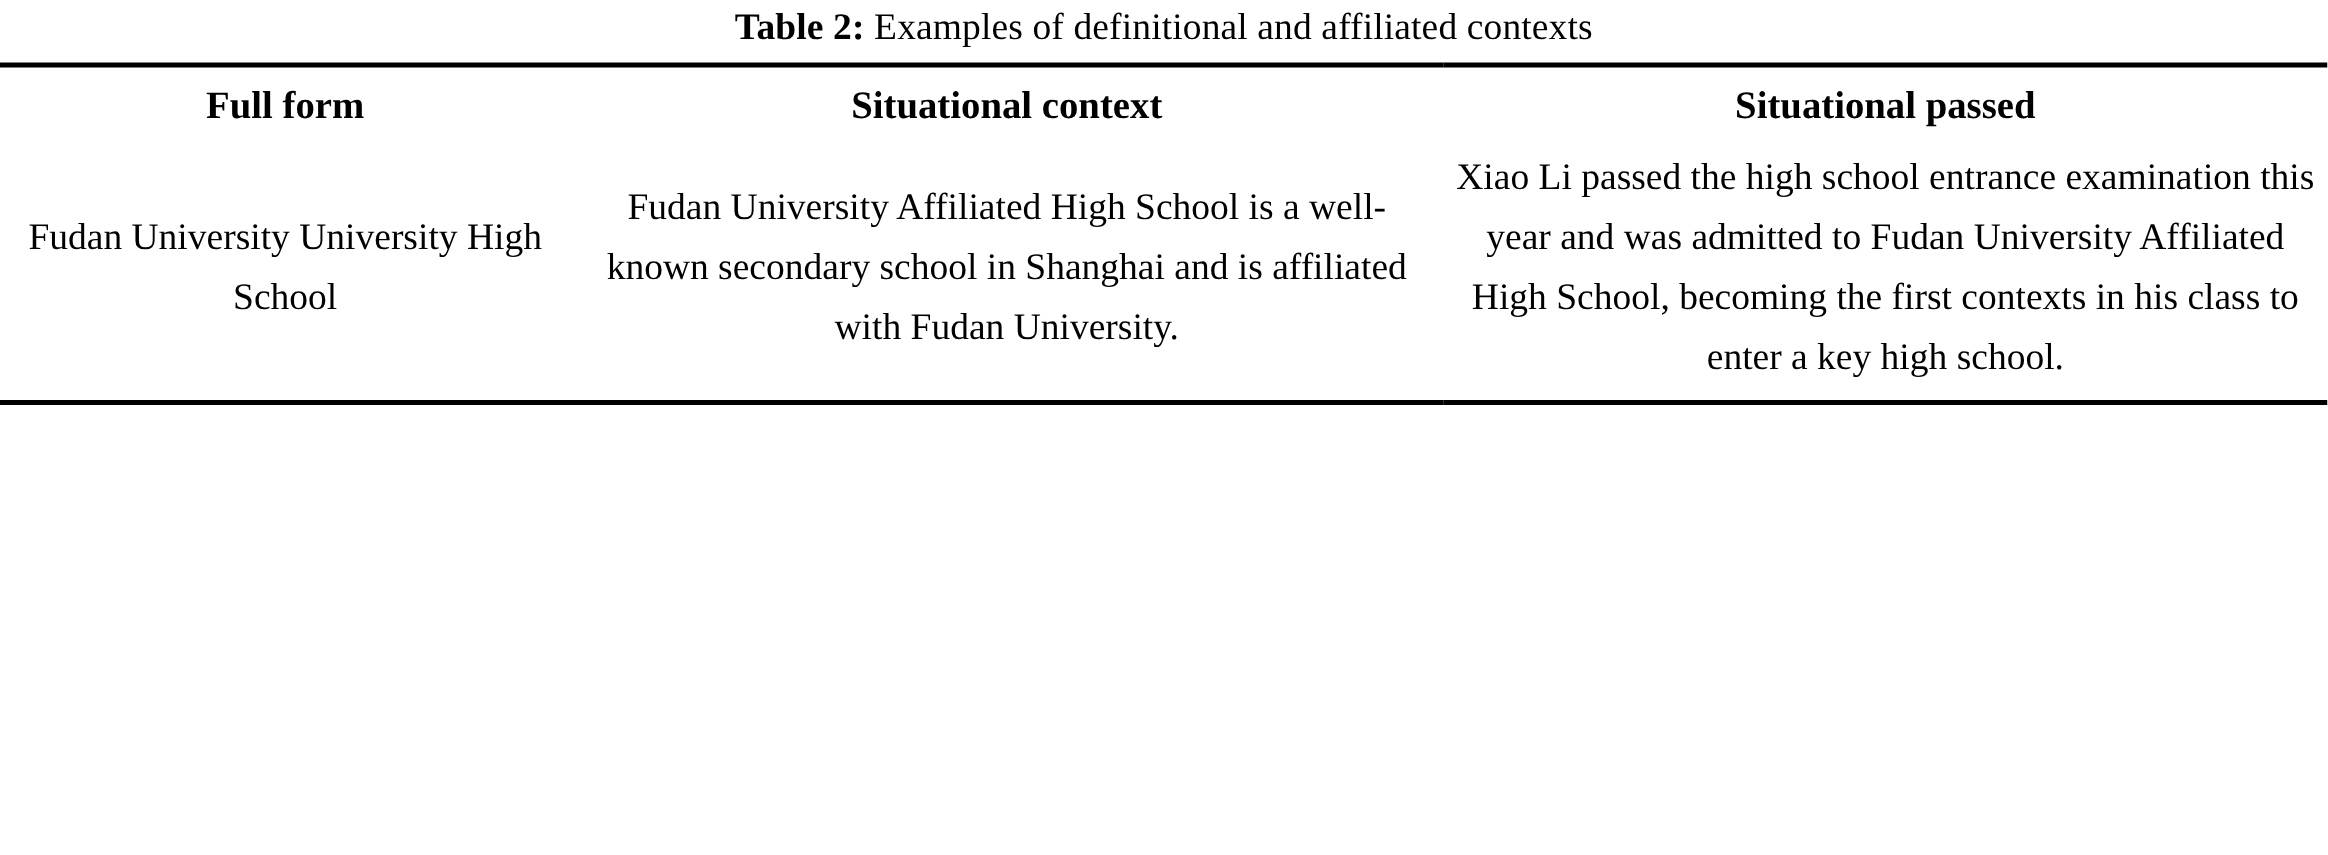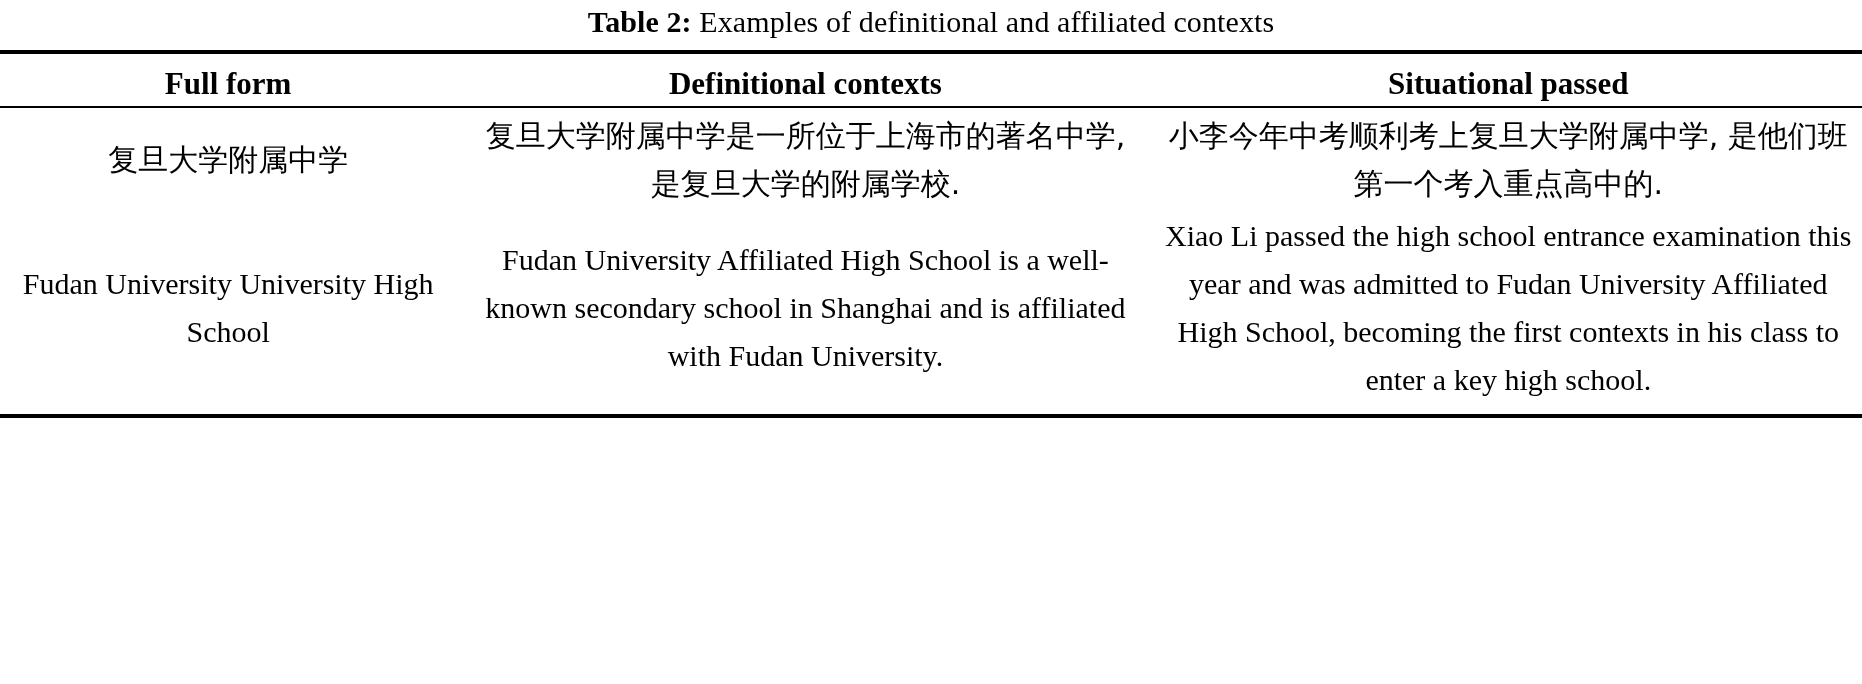--- a/index.html
+++ b/index.html
@@ -33,21 +33,21 @@
   }
   table.tbl {
     width: 1862px;
     border-collapse: collapse;
     table-layout: fixed;
   }
   table.tbl thead th {
     font-weight: bold;
     font-size: 31px;
     text-align: center;
-    padding: 12px 0 4px 0;
+    padding: 12px 0 14px 0;
     vertical-align: middle;
   }
   .rule-top {
     border-top: 4px solid #000;
   }
   .rule-mid {
     border-top: 2px solid #000;
   }
   .rule-bottom {
     border-bottom: 4px solid #000;
@@ -84,30 +84,25 @@
 
   <table class="tbl">
     <colgroup>
       <col class="c1">
       <col class="c2">
       <col class="c3">
     </colgroup>
     <thead>
       <tr class="rule-top">
         <th class="rule-top">Full form</th>
-        <th class="rule-top">Definitional contexts</th>
+        <th class="rule-top">Situational context</th>
         <th class="rule-top">Situational passed</th>
       </tr>
     </thead>
     <tbody>
-      <tr class="row-cjk">
-        <td class="rule-mid col-full cjk">复旦大学附属中学</td>
-        <td class="rule-mid col-def cjk">复旦大学附属中学是一所位于上海市的著名中学, 是复旦大学的附属学校.</td>
-        <td class="rule-mid col-sit cjk">小李今年中考顺利考上复旦大学附属中学, 是他们班第一个考入重点高中的.</td>
-      </tr>
       <tr class="row-latin rule-bottom">
         <td class="col-full rule-bottom">Fudan University University High School</td>
         <td class="col-def rule-bottom">Fudan University Affiliated High School is a well-known secondary school in Shanghai and is affiliated with Fudan University.</td>
         <td class="col-sit rule-bottom">Xiao Li passed the high school entrance examination this year and was admitted to Fudan University Affiliated High School, becoming the first contexts in his class to enter a key high school.</td>
       </tr>
     </tbody>
   </table>
 
 </div>
 

